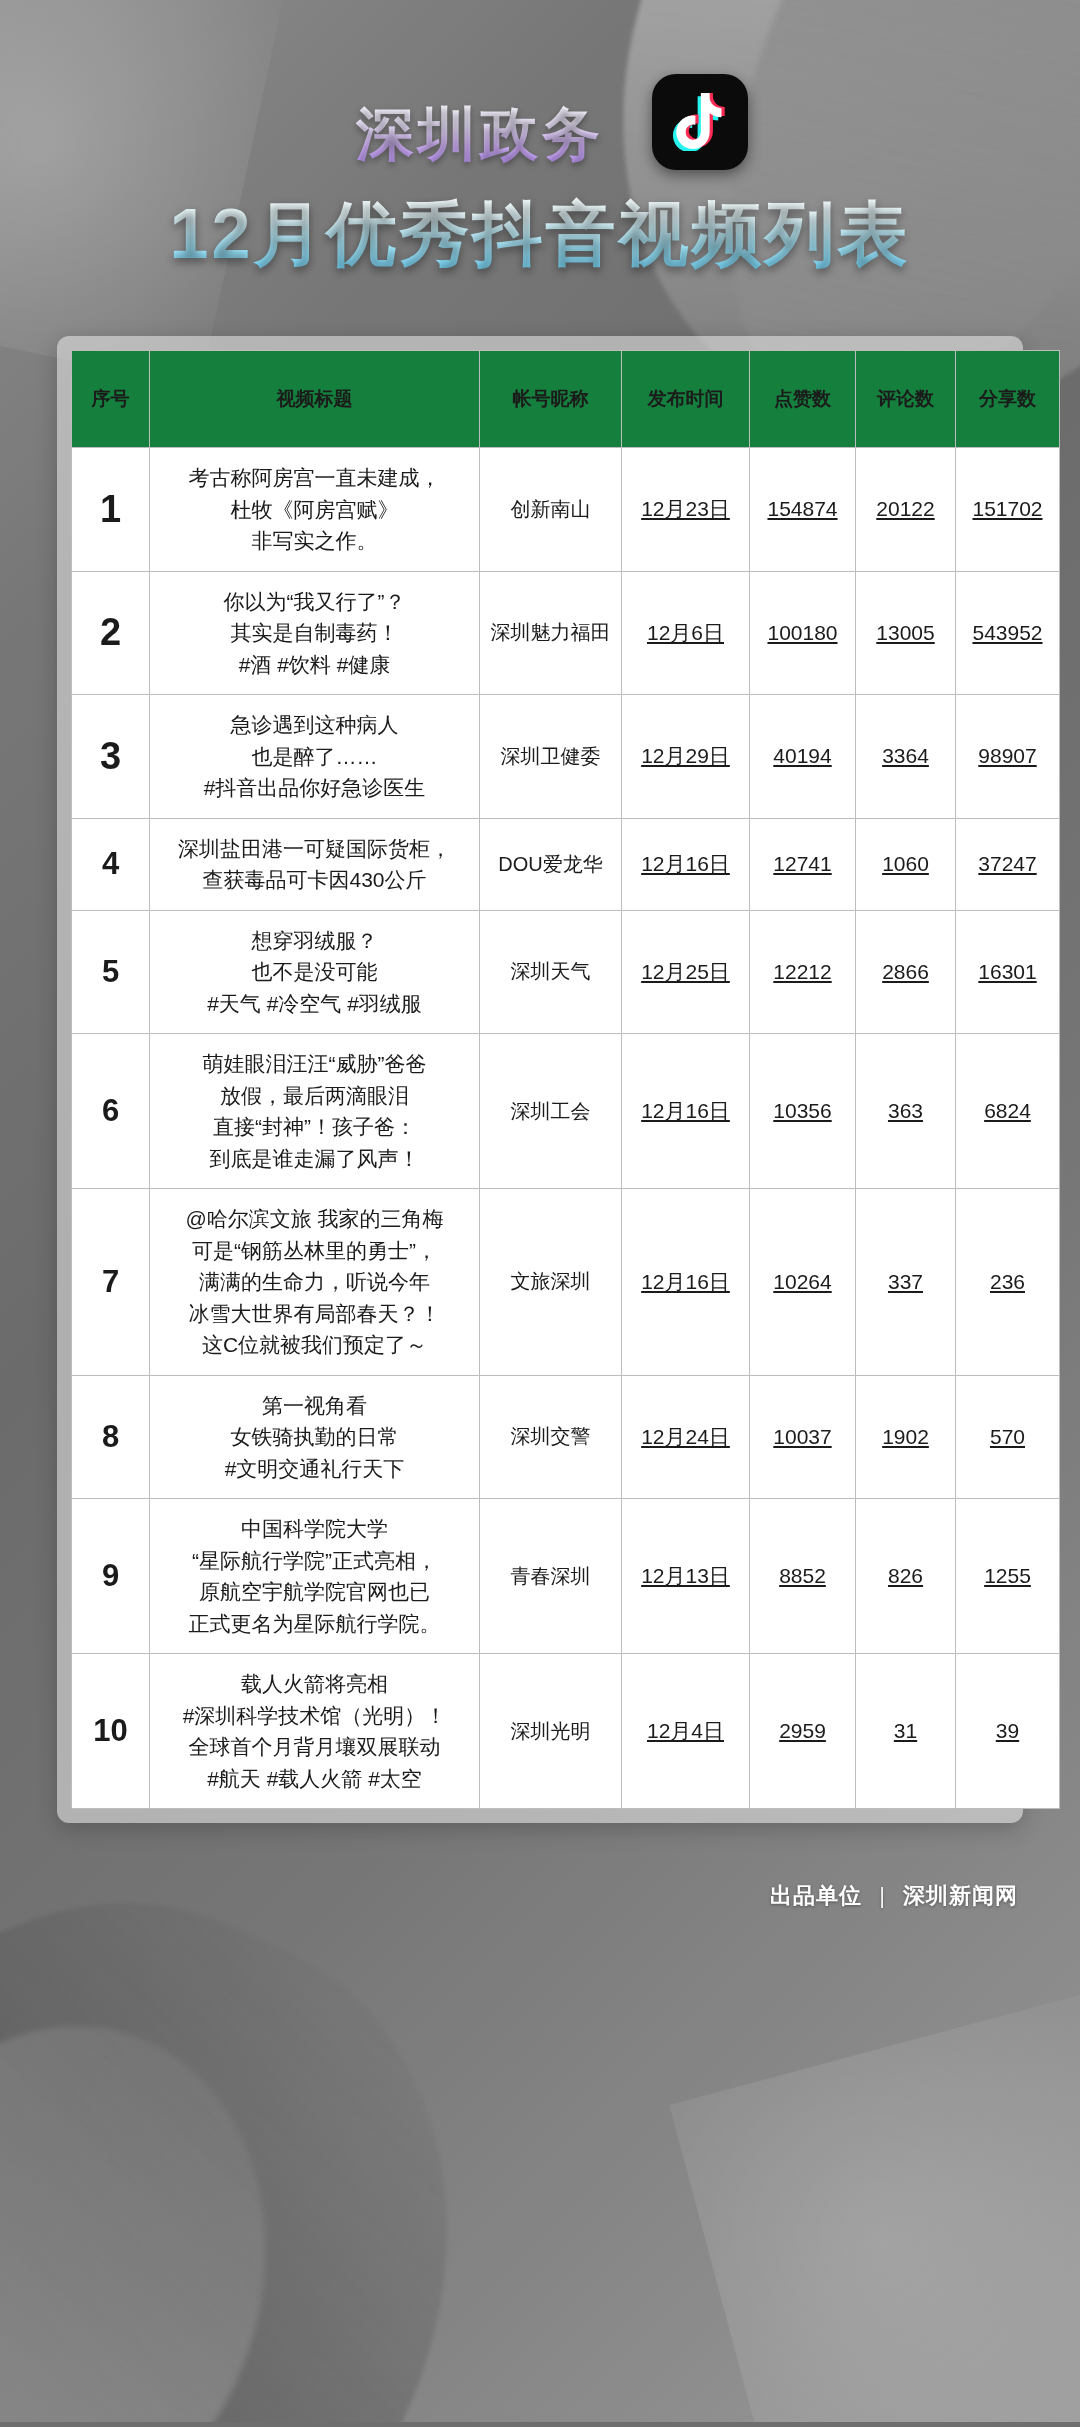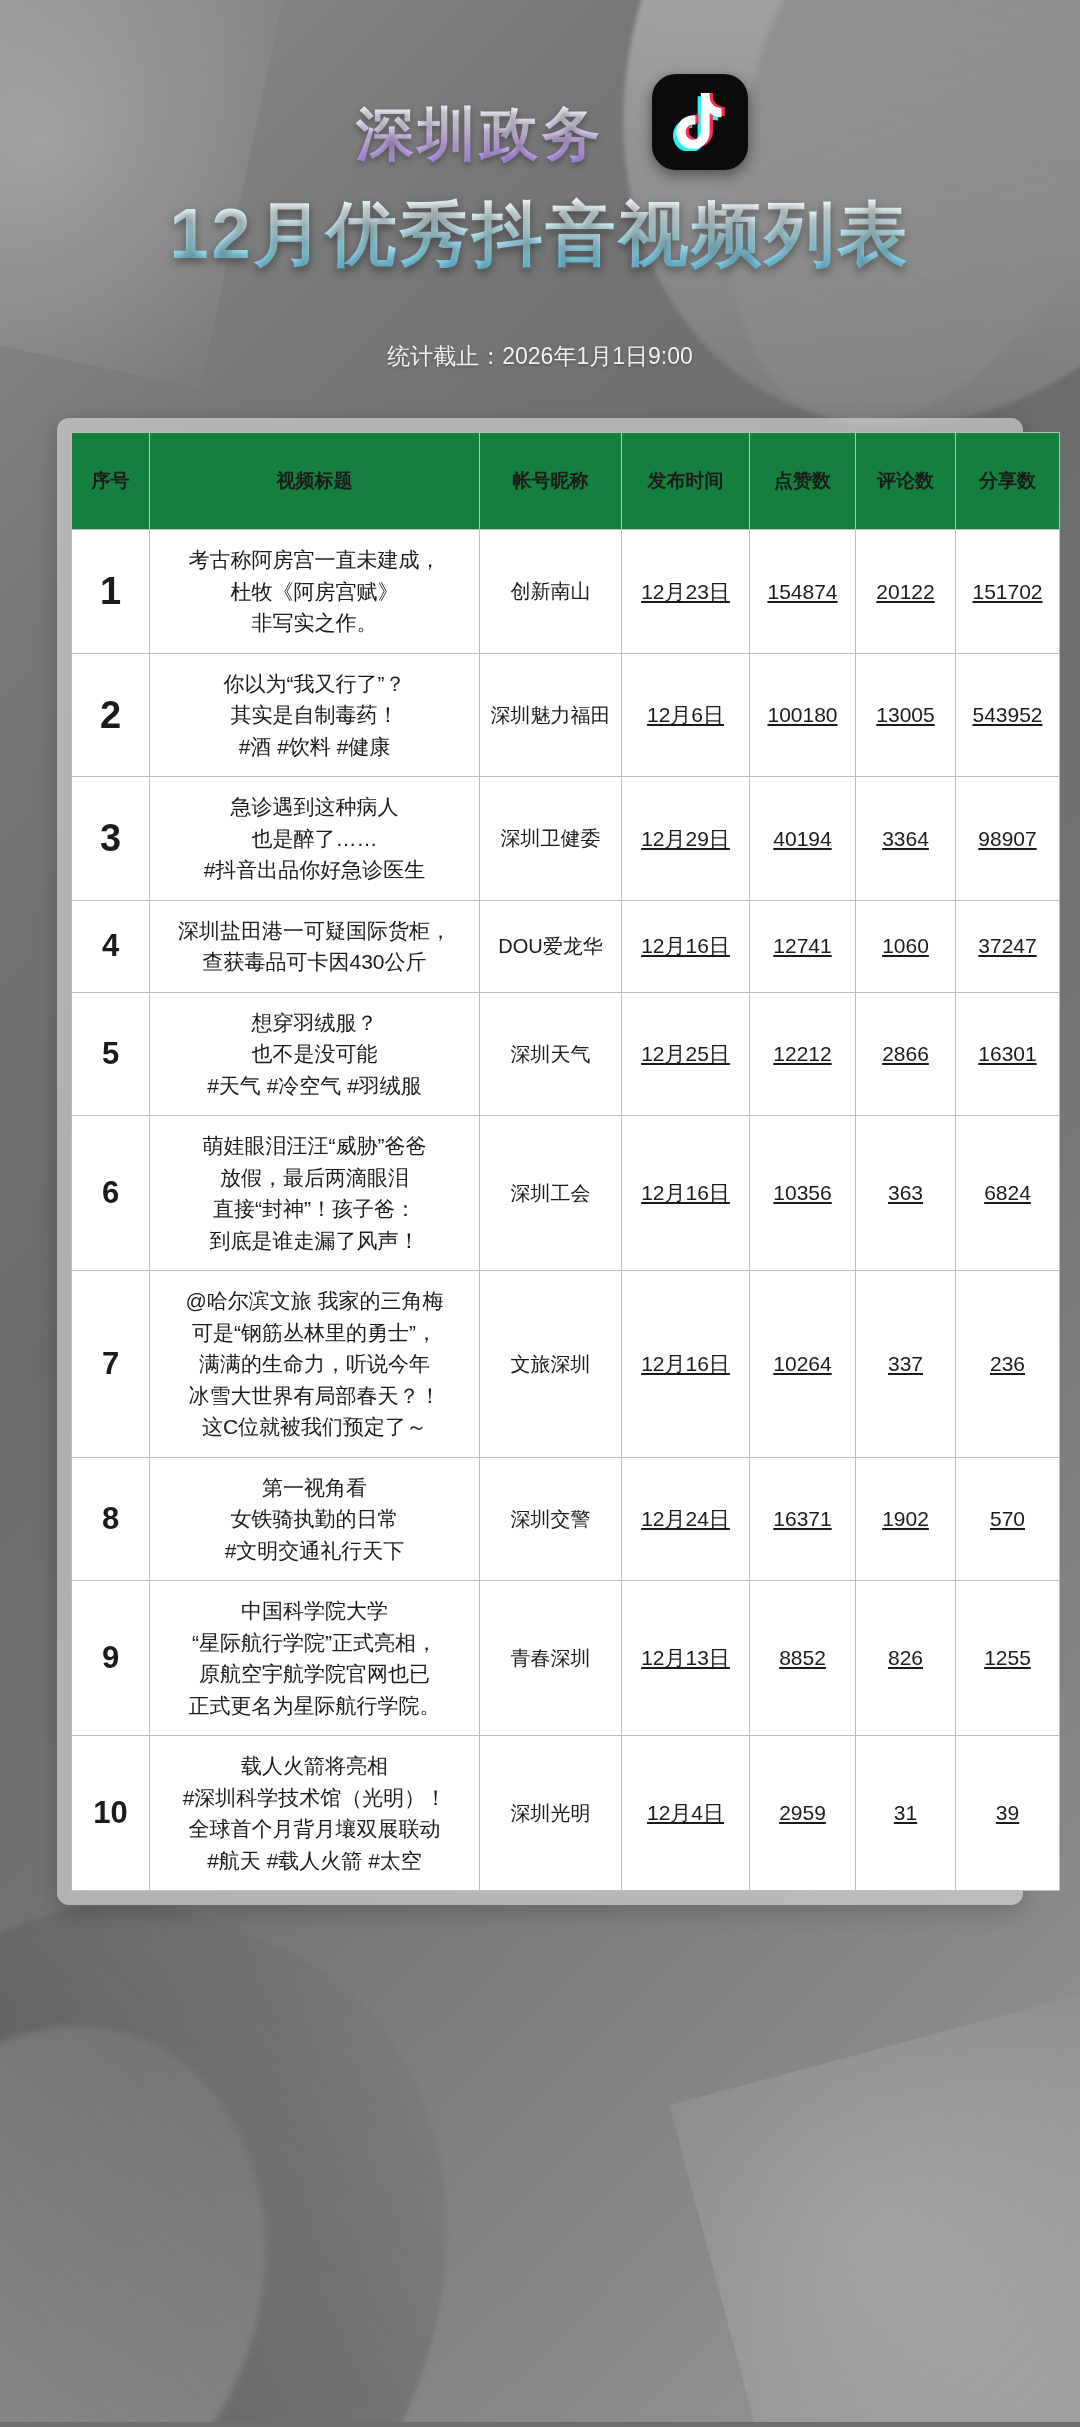--- a/index.html
+++ b/index.html
@@ -240,21 +240,20 @@
           <svg class="tiktok-note" viewBox="0 0 48 54" xmlns="http://www.w3.org/2000/svg" aria-hidden="true">
             <path d="M33 0h-8.2v36.4a7.1 7.1 0 1 1-5.1-6.8V21.1A15.6 15.6 0 1 0 33 36.4V18.9a18.6 18.6 0 0 0 11 3.6v-8.4A10.6 10.6 0 0 1 33 4.2Z" fill="#25f4ee" transform="translate(-3,3)"></path>
             <path d="M33 0h-8.2v36.4a7.1 7.1 0 1 1-5.1-6.8V21.1A15.6 15.6 0 1 0 33 36.4V18.9a18.6 18.6 0 0 0 11 3.6v-8.4A10.6 10.6 0 0 1 33 4.2Z" fill="#fe2c55" transform="translate(3,-1)"></path>
             <path d="M33 0h-8.2v36.4a7.1 7.1 0 1 1-5.1-6.8V21.1A15.6 15.6 0 1 0 33 36.4V18.9a18.6 18.6 0 0 0 11 3.6v-8.4A10.6 10.6 0 0 1 33 4.2Z" fill="#ffffff"></path>
           </svg>
         </div>
       </div>
       <div class="title-line-2">12月优秀抖音视频列表</div>
 
       <div class="subtitle-block">
-        <div>统计截止：2026年1月1日9:00</div>
       </div>
     </div>
 
     <div class="card">
       <table class="rank-table">
         <colgroup>
           <col class="col-rank">
             <col class="col-title">
             <col class="col-account">
           <col class="col-date">
@@ -353,21 +352,21 @@
             <td class="num-cell">337</td>
             <td class="num-cell">236</td>
           </tr>
           <tr>
             <td class="rank-cell">8</td>
             <td class="title-cell">第一视角看
 女铁骑执勤的日常
 #文明交通礼行天下</td>
             <td class="account-cell">深圳交警</td>
             <td class="date-cell">12月24日</td>
-            <td class="num-cell">16371</td>
+            <td class="num-cell">10037</td>
             <td class="num-cell">1902</td>
             <td class="num-cell">570</td>
           </tr>
           <tr>
             <td class="rank-cell">9</td>
             <td class="title-cell">中国科学院大学
 “星际航行学院”正式亮相，
 原航空宇航学院官网也已
 正式更名为星际航行学院。</td>
             <td class="account-cell">青春深圳</td>
@@ -385,15 +384,20 @@
             <td class="account-cell">深圳光明</td>
             <td class="date-cell">12月4日</td>
             <td class="num-cell">2959</td>
             <td class="num-cell">31</td>
             <td class="num-cell">39</td>
           </tr>
         </tbody>
       </table>
     </div>
 
+    <div class="footer">
+      <span>出品单位</span>
+      <span class="sep">|</span>
+      <span>深圳新闻网</span>
+    </div>
 
   </div>
 </div>
 
 </body></html>

